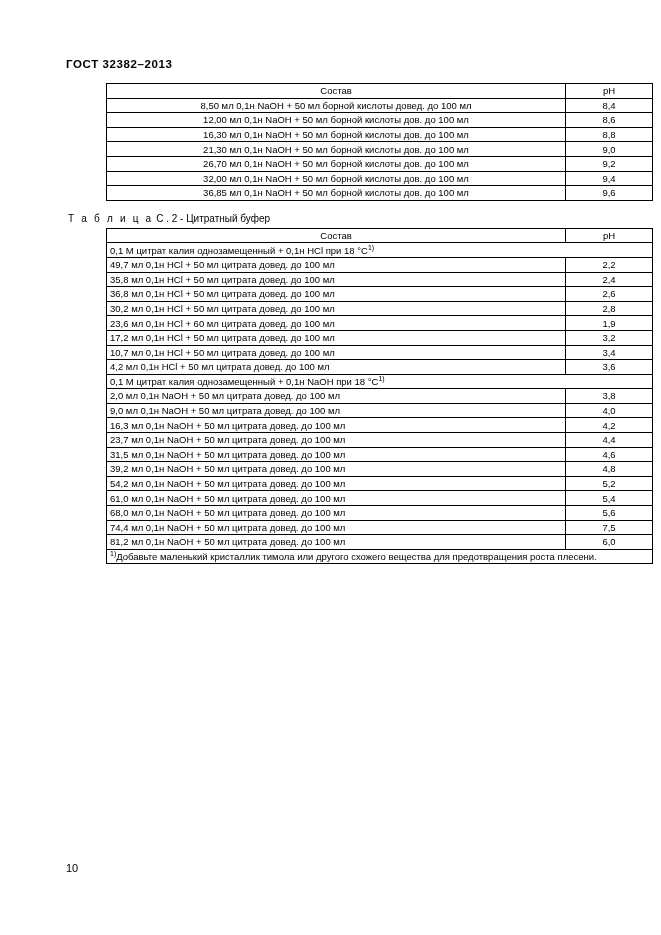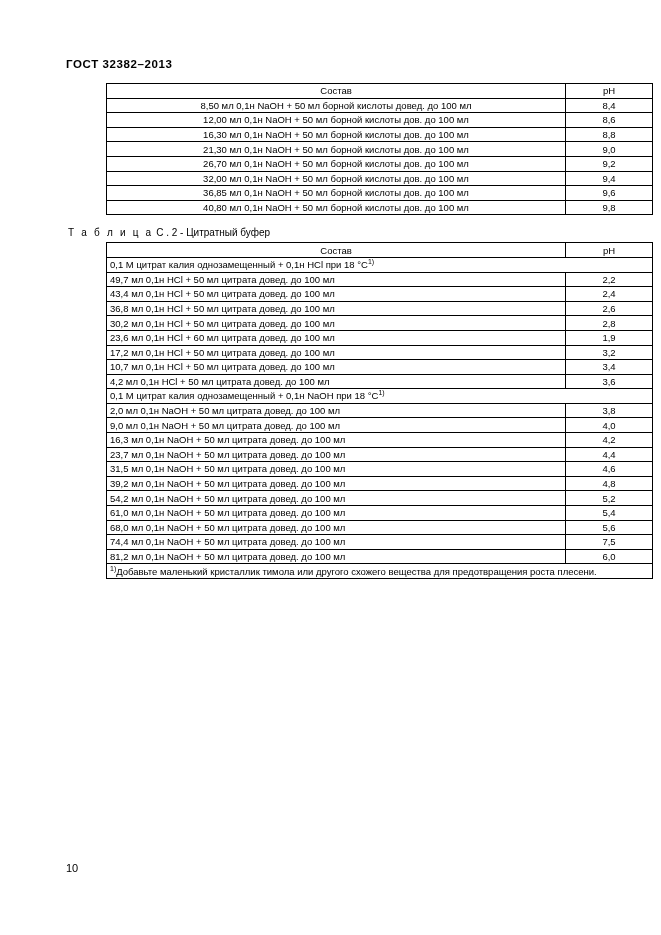--- a/index.html
+++ b/index.html
@@ -123,44 +123,40 @@
           <td class="c-center">9,2</td>
         </tr>
         <tr>
           <td class="c-center">32,00 мл 0,1н NaOH + 50 мл борной кислоты дов. до 100 мл</td>
           <td class="c-center">9,4</td>
         </tr>
         <tr>
           <td class="c-center">36,85 мл 0,1н NaOH + 50 мл борной кислоты дов. до 100 мл</td>
           <td class="c-center">9,6</td>
         </tr>
-        <tr>
-          <td class="c-center">40,80 мл 0,1н NaOH + 50 мл борной кислоты дов. до 100 мл</td>
-          <td class="c-center">9,8</td>
-        </tr>
       </tbody>
     </table>
 
     <div class="table-caption"><span class="sp">Т а б л и ц а</span> <span>С . 2 - Цитратный буфер</span></div>
 
     <table class="doc">
       <tbody>
         <tr>
           <td class="col-comp hdr-cell">Состав</td>
           <td class="col-ph hdr-cell">pH</td>
         </tr>
         <tr class="subhead">
           <td colspan="2"><span>0,1 М  цитрат калия однозамещенный + 0,1н HCl при 18 °С</span><sup>1)</sup></td>
         </tr>
         <tr>
           <td class="c-left">49,7 мл 0,1н HCl + 50 мл цитрата довед. до 100 мл</td>
           <td class="c-center">2,2</td>
         </tr>
         <tr>
-          <td class="c-left">43,4 мл 0,1н HCl + 50 мл цитрата довед. до 100 мл</td>
+          <td class="c-left">35,8 мл 0,1н HCl + 50 мл цитрата довед. до 100 мл</td>
           <td class="c-center">2,4</td>
         </tr>
         <tr>
           <td class="c-left">36,8 мл 0,1н HCl + 50 мл цитрата довед. до 100 мл</td>
           <td class="c-center">2,6</td>
         </tr>
         <tr>
           <td class="c-left">30,2 мл 0,1н HCl + 50 мл цитрата довед. до 100 мл</td>
           <td class="c-center">2,8</td>
         </tr>

